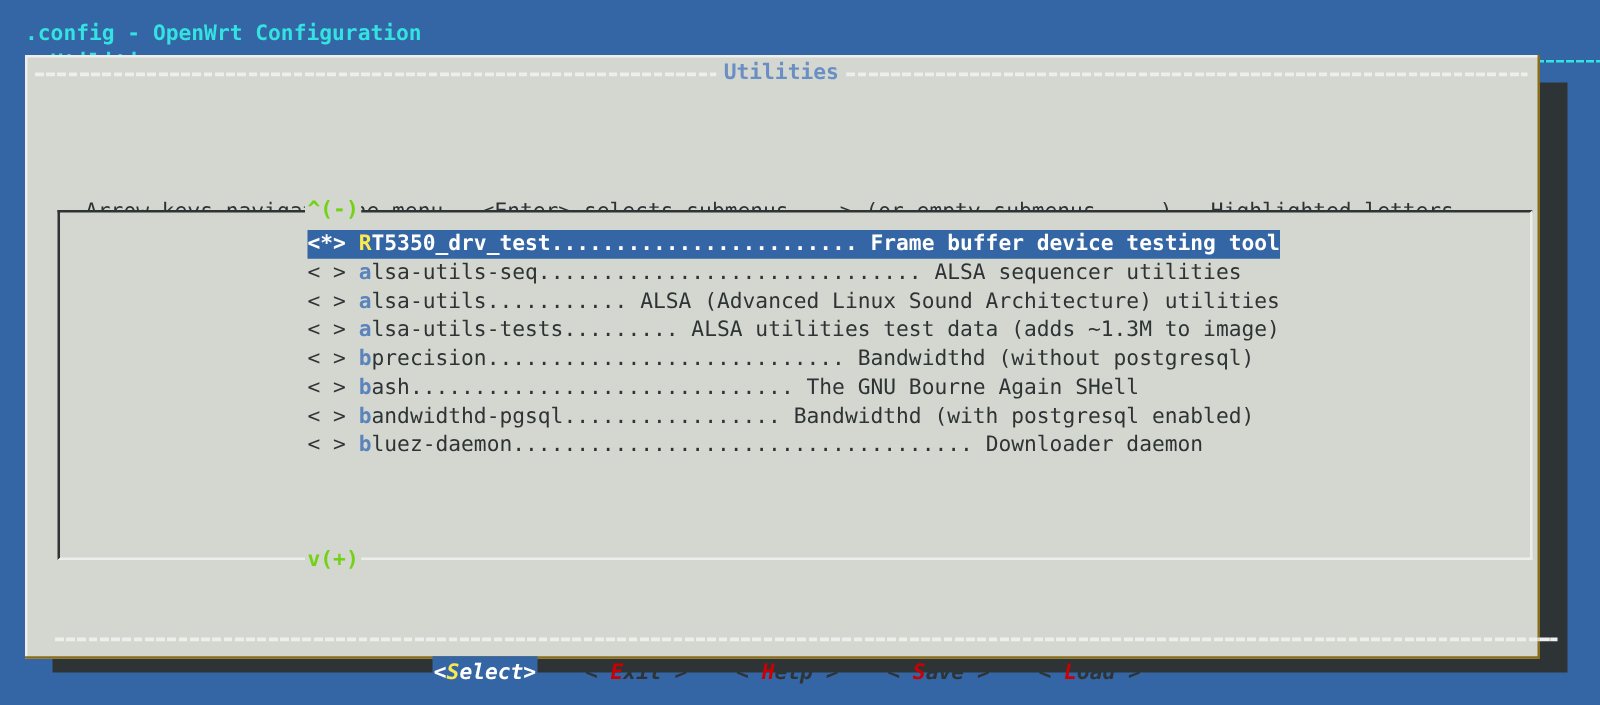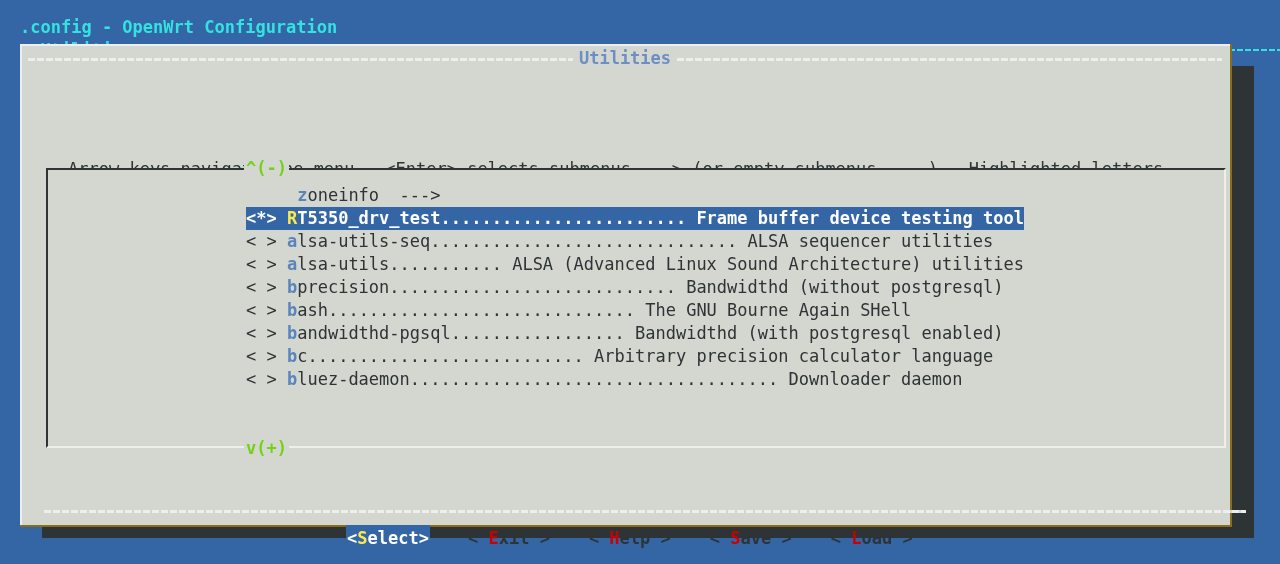--- a/index.html
+++ b/index.html
@@ -189,20 +189,21 @@
     position: absolute;
     left: 20px;
     top: 481px;
     width: 1212px;
     height: 26px;
     display: flex;
     align-items: flex-start;
     justify-content: flex-start;
     padding-left: 306px;
     box-sizing: border-box;
+    font-style: italic;
   }
   .btn {
     white-space: pre;
     font-weight: bold;
     color: #2e3436;
     font-size: 17px;
     line-height: 26px;
     margin-right: 37px;
     padding: 0 1px;
   }
@@ -247,22 +248,21 @@
       <span class="btn"><span>&lt; </span><span class="bhot">H</span><span>elp</span><span> &gt;</span></span>
       <span class="btn"><span>&lt; </span><span class="bhot">S</span><span>ave</span><span> &gt;</span></span>
       <span class="btn"><span>&lt; </span><span class="bhot">L</span><span>oad</span><span> &gt;</span></span>
     </div>
 </div>
 
 <div id="list-frame"></div>
 <div class="scroll-marker" id="scroll-up">^(-)</div>
 <div class="scroll-marker" id="scroll-down">v(+)</div>
 <div id="list">
-    <div class="row"><span class="pad-left"></span><span class="row-inner"><span>     </span><span class="hot">z</span><span>oneinfo  ---&gt;</span></span></div>
     <div class="row selected"><span class="pad-left"></span><span class="row-inner" style="min-width: 777.906px;"><span>&lt;*&gt; </span><span class="hot">R</span><span>T5350_drv_test</span><span>........................</span><span> Frame buffer device testing tool</span></span></div>
     <div class="row"><span class="pad-left"></span><span class="row-inner"><span>&lt; &gt; </span><span class="hot">a</span><span>lsa-utils-seq</span><span>..............................</span><span> ALSA sequencer utilities</span></span></div>
     <div class="row"><span class="pad-left"></span><span class="row-inner"><span>&lt; &gt; </span><span class="hot">a</span><span>lsa-utils</span><span>...........</span><span> ALSA (Advanced Linux Sound Architecture) utilities</span></span></div>
+    <div class="row"><span class="pad-left"></span><span class="row-inner"><span>&lt; &gt; </span><span class="hot">a</span><span>lsa-utils-tests</span><span>.........</span><span> ALSA utilities test data (adds ~1.3M to image)</span></span></div>
     <div class="row"><span class="pad-left"></span><span class="row-inner"><span>&lt; &gt; </span><span class="hot">b</span><span>precision</span><span>............................</span><span> Bandwidthd (without postgresql)</span></span></div>
     <div class="row"><span class="pad-left"></span><span class="row-inner"><span>&lt; &gt; </span><span class="hot">b</span><span>ash</span><span>..............................</span><span> The GNU Bourne Again SHell</span></span></div>
     <div class="row"><span class="pad-left"></span><span class="row-inner"><span>&lt; &gt; </span><span class="hot">b</span><span>andwidthd-pgsql</span><span>.................</span><span> Bandwidthd (with postgresql enabled)</span></span></div>
-    <div class="row"><span class="pad-left"></span><span class="row-inner"><span>&lt; &gt; </span><span class="hot">b</span><span>c</span><span>...........................</span><span> Arbitrary precision calculator language</span></span></div>
     <div class="row"><span class="pad-left"></span><span class="row-inner"><span>&lt; &gt; </span><span class="hot">b</span><span>luez-daemon</span><span>....................................</span><span> Downloader daemon</span></span></div>
   </div>
 
 </body></html>

